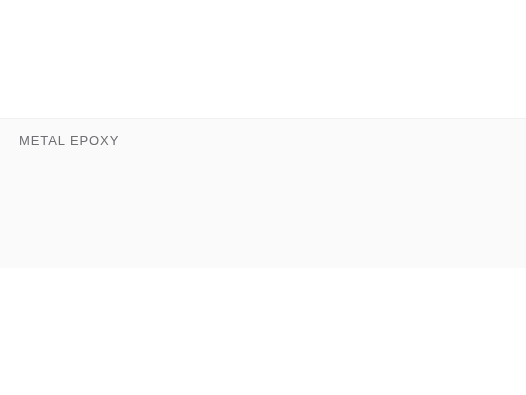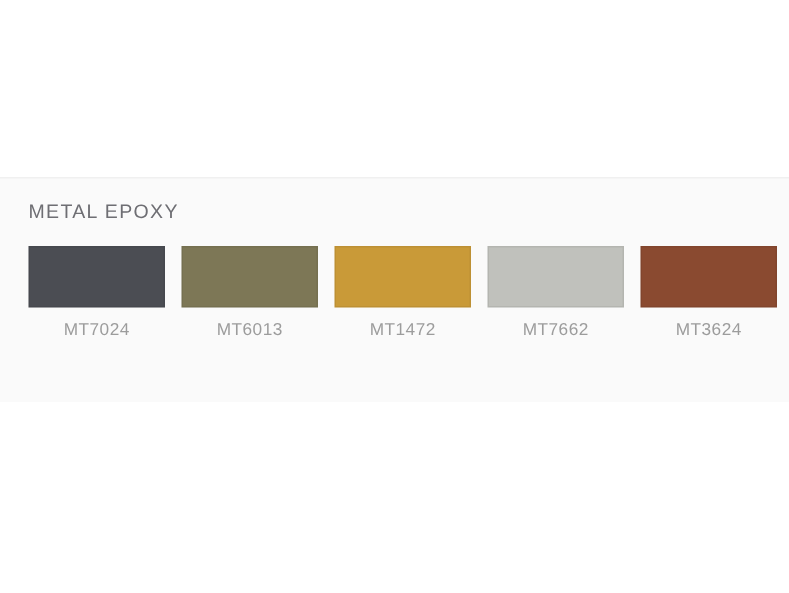--- a/index.html
+++ b/index.html
@@ -79,43 +79,15 @@
 </style>
 </head>
 <body style="background: rgb(255, 255, 255);">
 
 <div class="page">
 
   <div class="palette-card" style="background-color: rgb(250, 250, 250); border-top-color: rgb(240, 240, 240);">
 
     <div class="palette-title" style="color: rgb(110, 110, 115);">METAL EPOXY</div>
 
-    <div class="swatch-row">
-
-      <div class="swatch-item">
-        <div class="swatch-chip" style="background-color: rgb(75, 77, 83);"></div>
-        <div class="swatch-label" style="color: rgb(156, 156, 156);">MT7024</div>
-      </div>
-
-      <div class="swatch-item">
-        <div class="swatch-chip" style="background-color: rgb(125, 119, 86);"></div>
-        <div class="swatch-label" style="color: rgb(156, 156, 156);">MT6013</div>
-      </div>
-
-      <div class="swatch-item">
-        <div class="swatch-chip" style="background-color: rgb(201, 154, 56);"></div>
-        <div class="swatch-label" style="color: rgb(156, 156, 156);">MT1472</div>
-      </div>
-
-      <div class="swatch-item">
-        <div class="swatch-chip" style="background-color: rgb(192, 193, 188);"></div>
-        <div class="swatch-label" style="color: rgb(156, 156, 156);">MT7662</div>
-      </div>
-
-      <div class="swatch-item">
-        <div class="swatch-chip" style="background-color: rgb(138, 74, 48);"></div>
-        <div class="swatch-label" style="color: rgb(156, 156, 156);">MT3624</div>
-      </div>
-
-    </div>
   </div>
 
 </div>
 
 </body></html>

